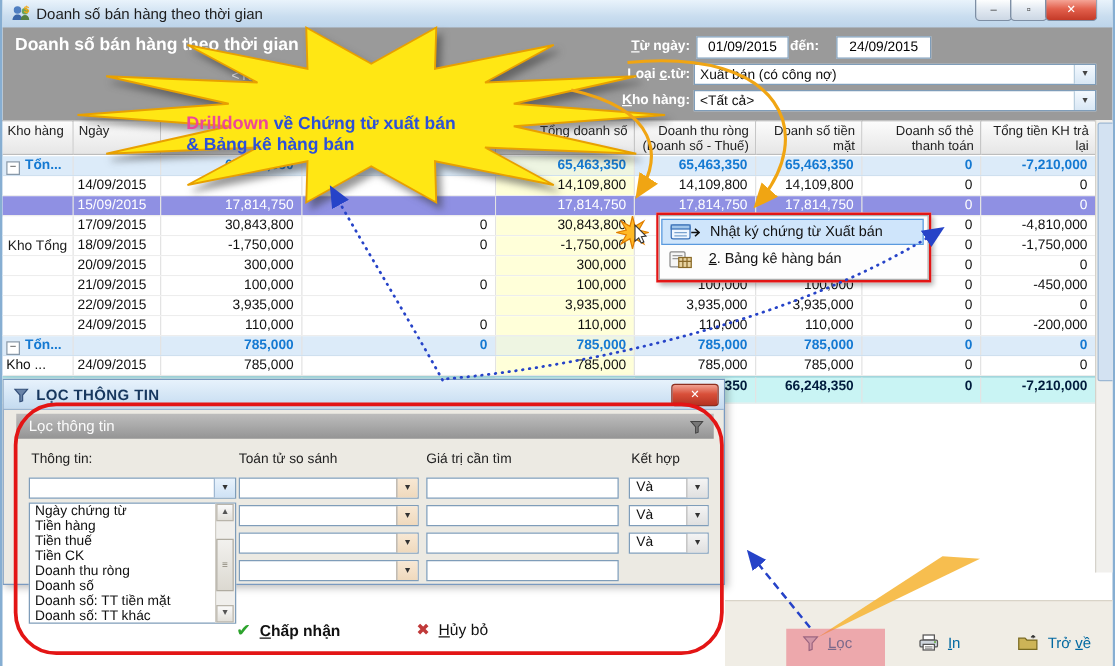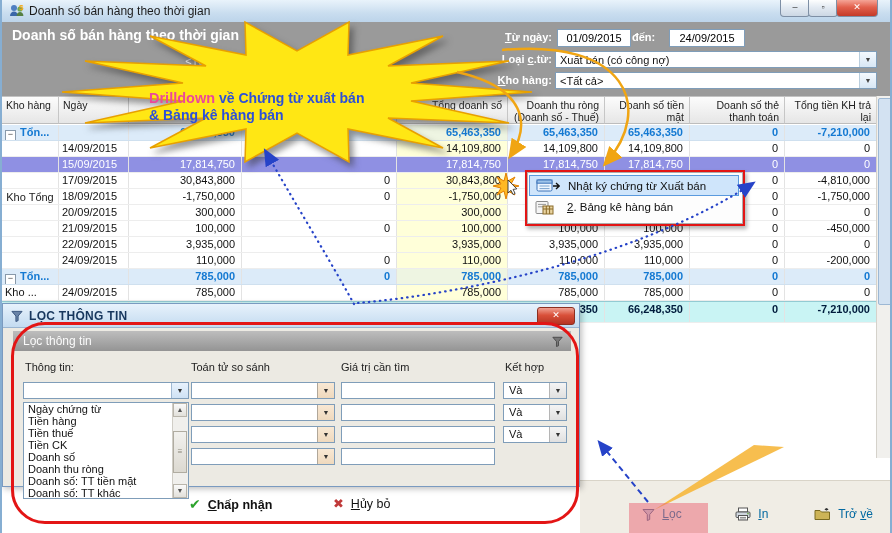--- a/index.html
+++ b/index.html
@@ -43,21 +43,21 @@
   #vsb{left:874px;top:96px;width:16px;height:362px;background:#f1f0ed;border-left:1px solid #d5d2cb;}
   #vsb .thumb{left:1px;top:2px;width:13px;height:205px;background:#d3e2f2;border:1px solid #9db8d4;border-radius:2px;}
   
   #menu{left:523px;top:170px;width:216px;height:52px;border:2px solid #e31515;background:#fff;z-index:20;box-shadow:2px 3px 4px rgba(0,0,0,.3);}
   #menu .inner{position:absolute;inset:0;border:1px solid #adadad;background:#fdfdfd;}
   .mitem{position:absolute;left:1px;width:210px;height:21px;line-height:21px;font-size:11.5px;color:#111;}
   .mitem .ic{position:absolute;left:6px;top:3px;}
   .mitem .lb{position:absolute;left:38px;top:0;}
   .mitem.hl{background:#cfe5fb;border:1px solid #5a9ade;box-sizing:border-box;}
   
-  #fwin{left:0;top:303px;width:578px;height:184px;background:#eceae3;border:1px solid #7a9ac0;box-sizing:border-box;z-index:15;box-shadow:2px 2px 6px rgba(0,0,0,.25);}
+  #fwin{left:0;top:303px;width:578px;height:165px;background:#eceae3;border:1px solid #7a9ac0;box-sizing:border-box;z-index:15;box-shadow:2px 2px 6px rgba(0,0,0,.25);}
   #ftitle{left:0;top:0;width:100%;height:23px;background:linear-gradient(#e7f2fc,#c4dbf0);border-bottom:1px solid #9ab5d1;}
   #ftitle .t{left:26px;top:5px;font-size:12px;font-weight:bold;color:#17375e;letter-spacing:.3px;}
   #fclose{right:4px;top:3px;width:36px;height:16px;border:1px solid #8c2f20;border-radius:3px;
           background:linear-gradient(#f0a192,#d9503a 45%,#b63322);color:#fff;text-align:center;line-height:15px;font-size:9px;font-weight:bold;}
   #gbar{left:10px;top:27px;width:558px;height:20px;background:linear-gradient(#bdbdbd,#949494);color:#fafafa;font-size:12px;line-height:20px;padding-left:10px;box-sizing:border-box;}
   .flabel{top:57px;color:#222;}
   .fcombo{background:#fff;border:1px solid #7f9db9;height:17px;box-sizing:border-box;}
   .fcombo .btn{position:absolute;right:0;top:0;bottom:0;width:16px;border-left:1px solid #b0a79a;background:linear-gradient(#f8e8d4,#efd9bd);
                text-align:center;color:#333;font-size:7px;line-height:15px;}
   .fcombo .btn.blue{background:linear-gradient(#e8f2fc,#cfe2f5);border-left-color:#9fb8d2;}
@@ -379,22 +379,22 @@
         <span class="btn">▼</span>
       </div>
     <input class="abs finput" style="left: 338px; top: 144px; width: 154px;">
 
     <div class="abs" id="flist">
       <div id="flist-items">
           <div class="it">Ngày chứng từ</div>
           <div class="it">Tiền hàng</div>
           <div class="it">Tiền thuế</div>
           <div class="it">Tiền CK</div>
+          <div class="it">Doanh thu ròng</div>
           <div class="it">Doanh số</div>
-          <div class="it">Doanh thu ròng</div>
           <div class="it">Doanh số: TT tiền mặt</div>
           <div class="it">Doanh số: TT khác</div>
         </div>
       <div id="flsb">
         <div class="sbarrow" style="top:0">▲</div>
         <div class="thumb">≡</div>
         <div class="sbarrow" style="bottom:0">▼</div>
       </div>
     </div>
 

